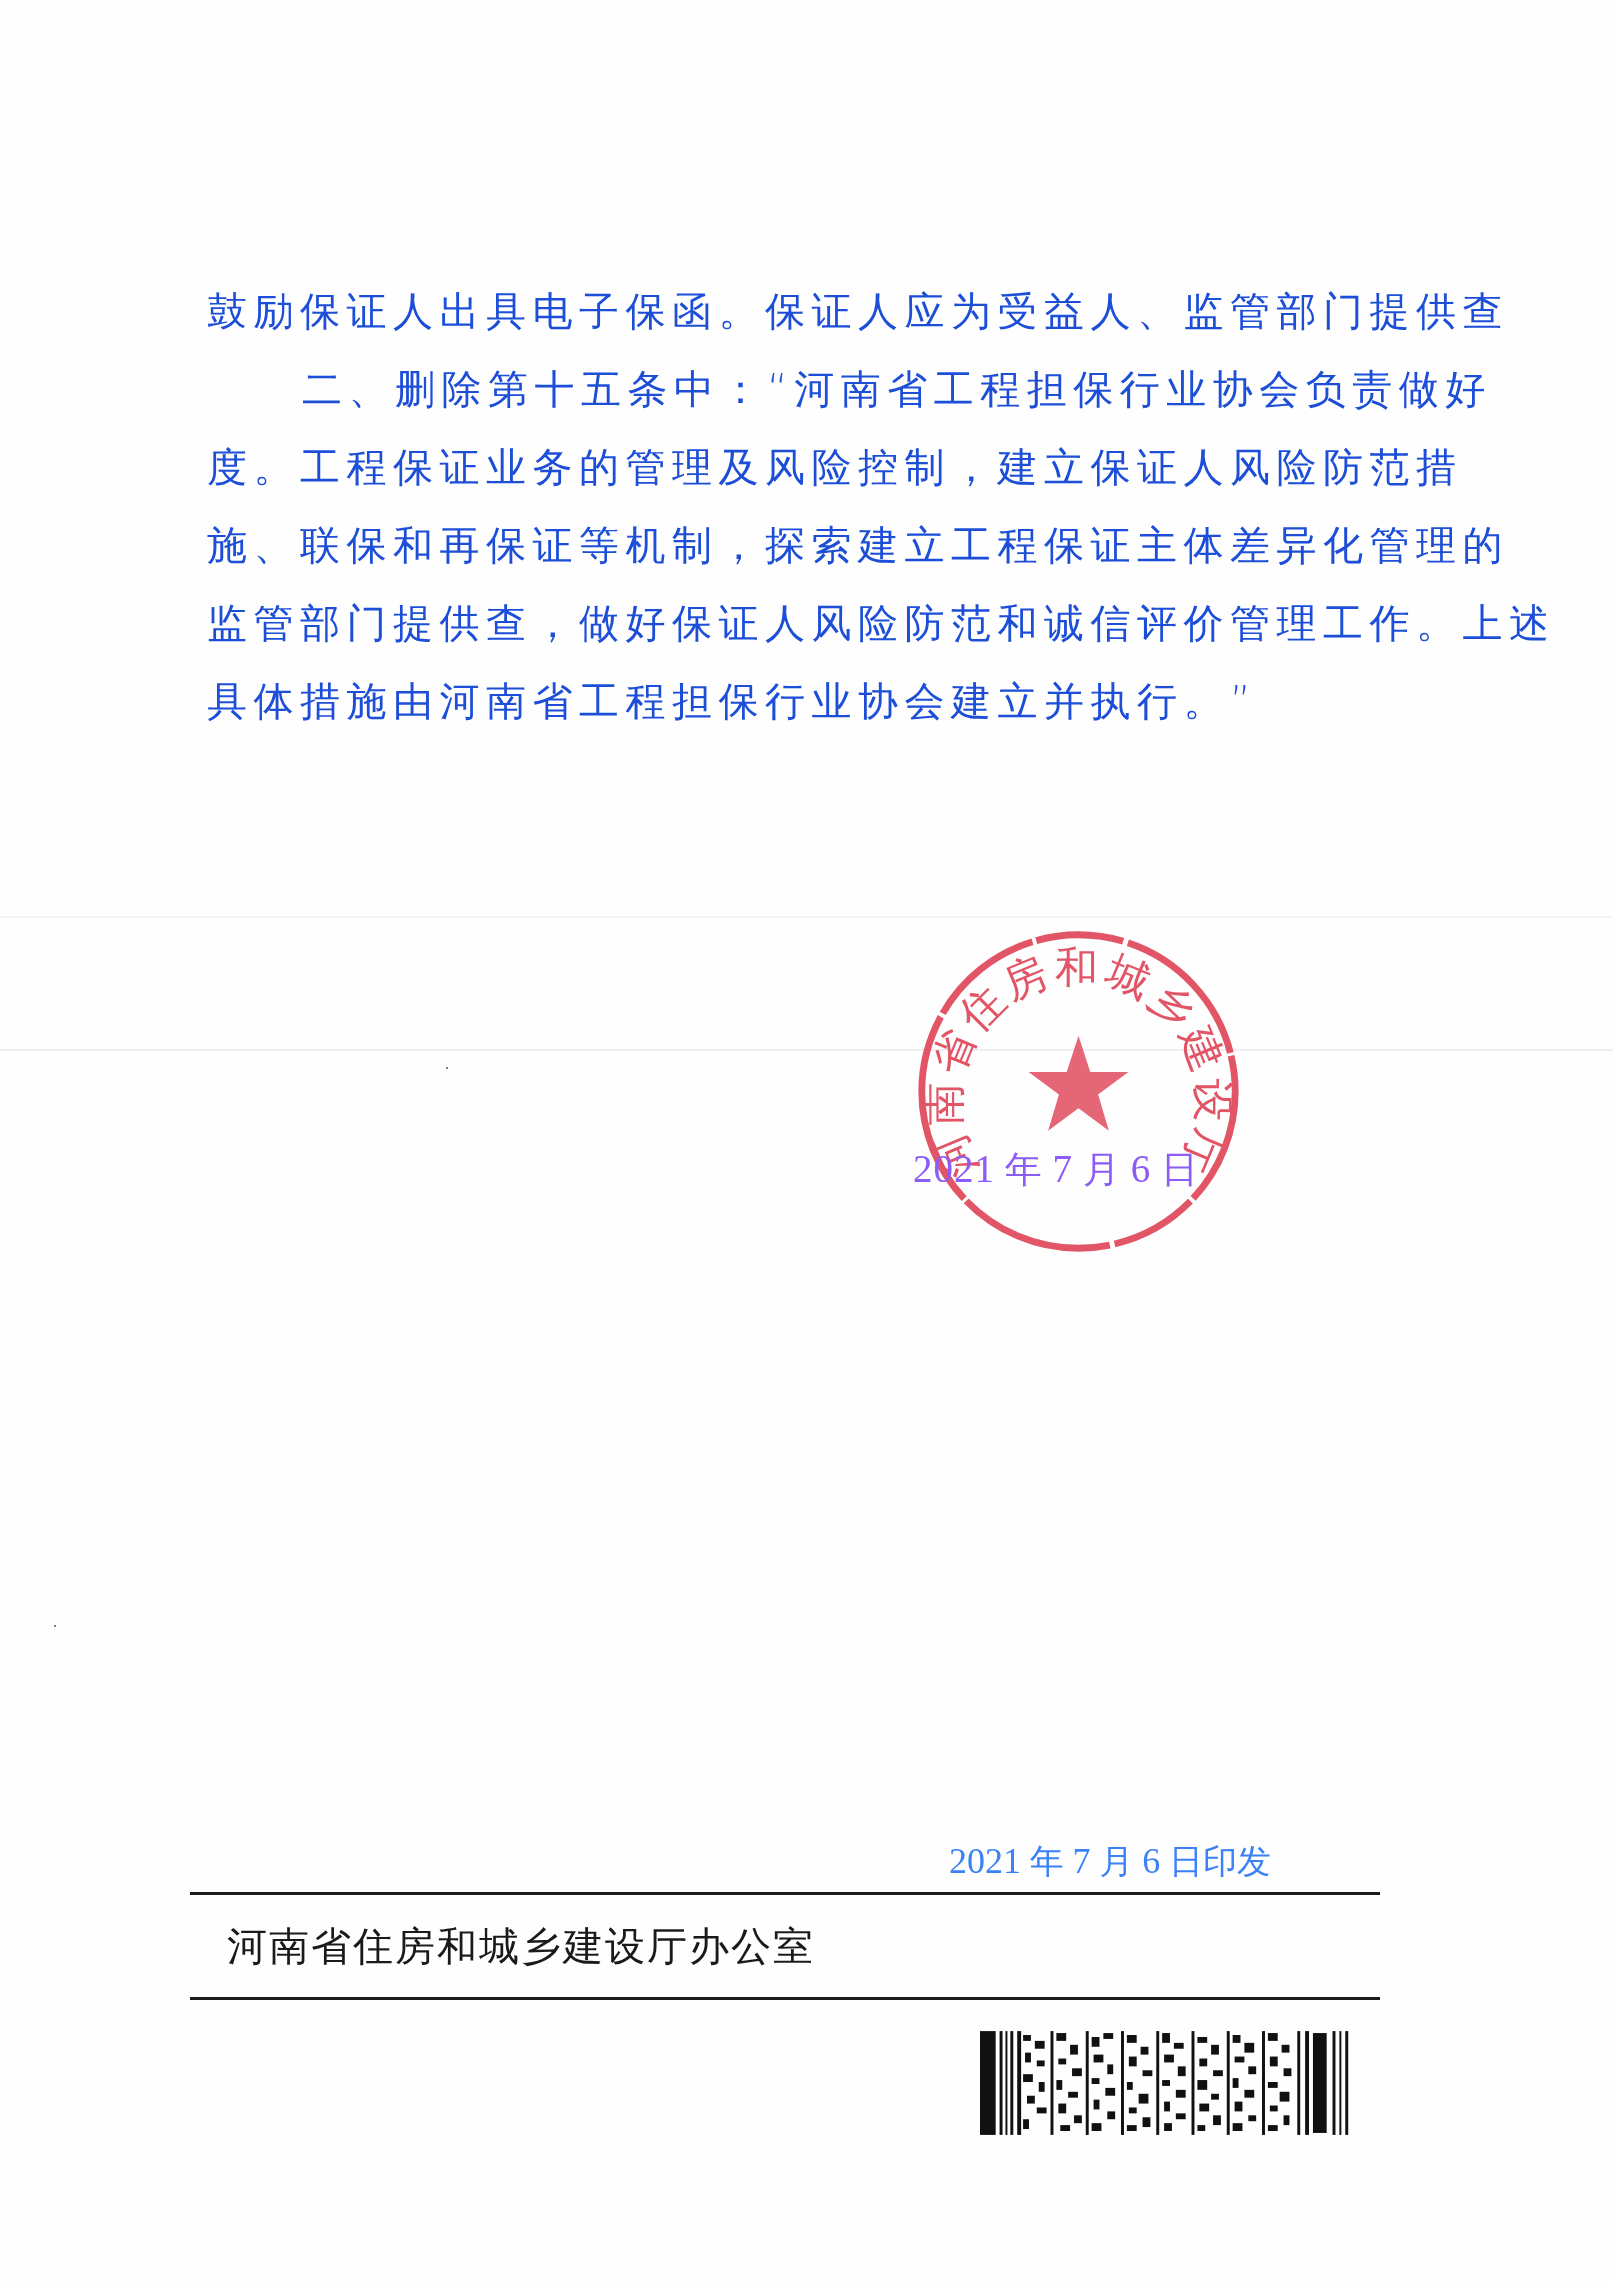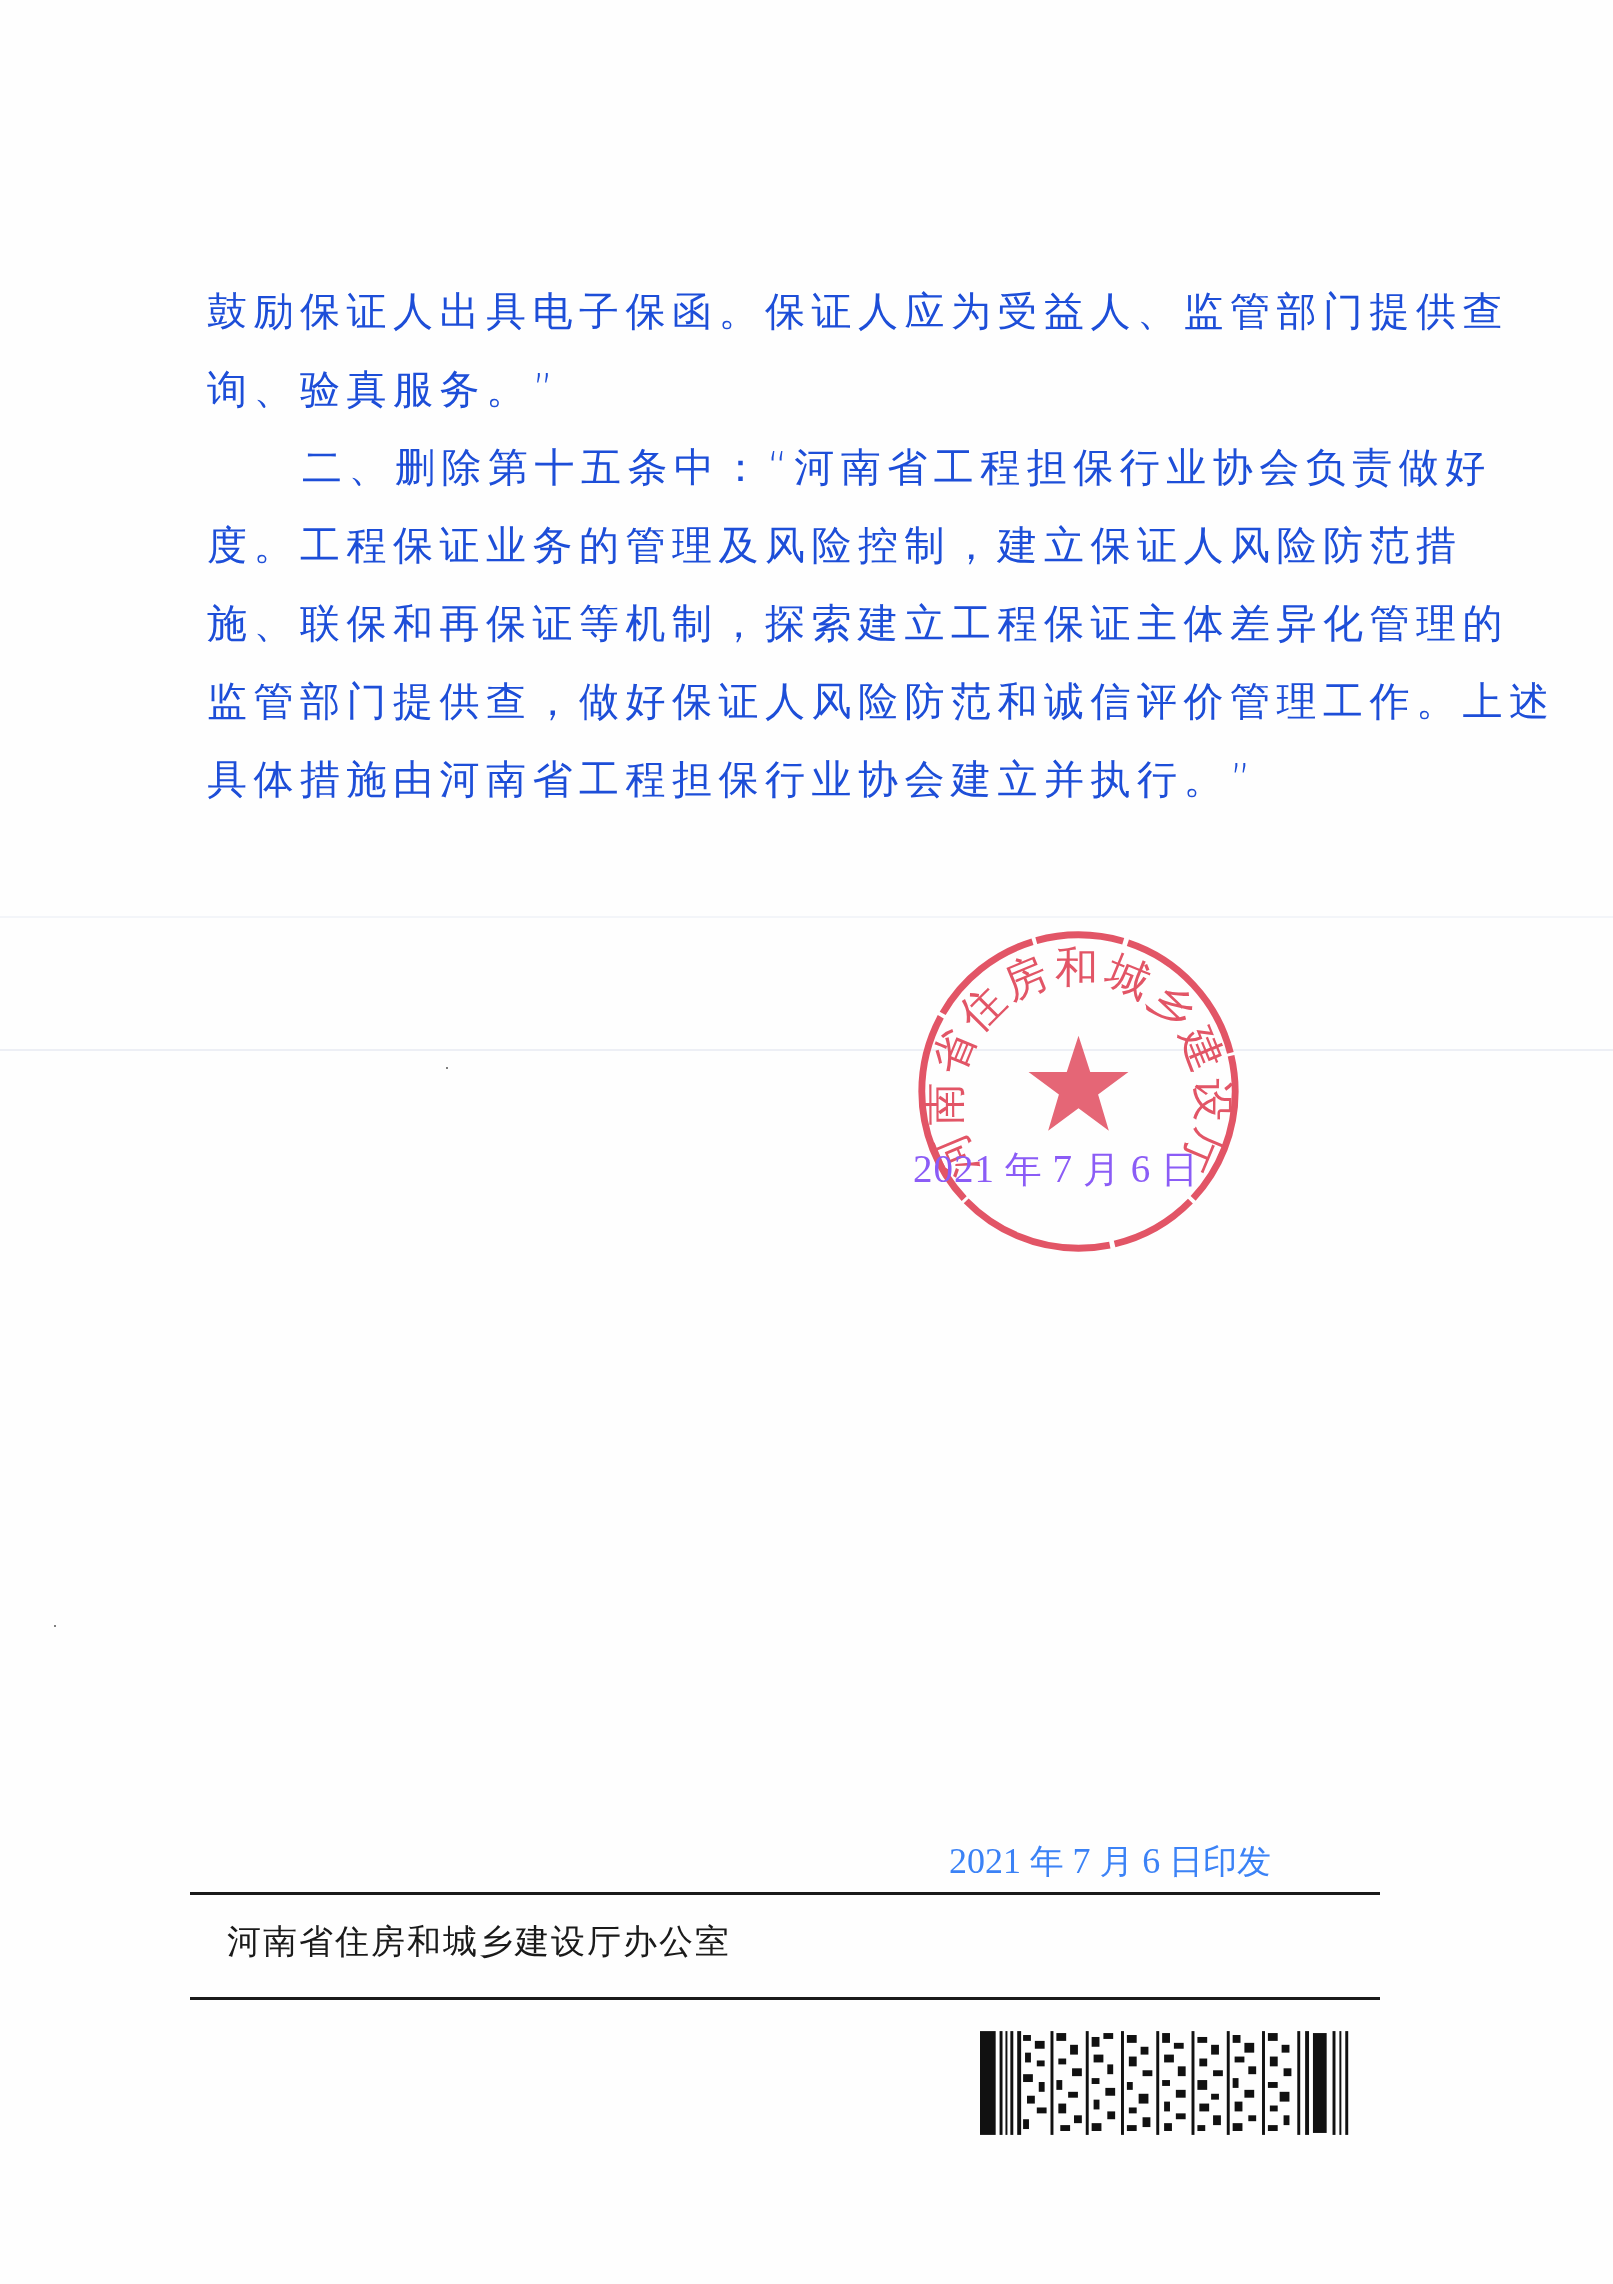--- a/index.html
+++ b/index.html
@@ -9,39 +9,38 @@
   .scanline { position: absolute; left: 0; width: 1613px; height: 2px; background: #e8ebf3; opacity: 0.8; }
   .body-text { position: absolute; left: 207px; top: 284px; width: 1191px; }
   .line { height: 78px; line-height: 55px; font-size: 40px; letter-spacing: 6.5px; white-space: nowrap;
           font-family: "DejaVu Sans", "Liberation Sans", sans-serif; font-weight: 300; color: #1d4ed8; }
   .indent { padding-left: 95px; }
   .sign-date { position: absolute; left: 913px; top: 1145px; font-size: 39px; white-space: nowrap;
                font-family: "Liberation Serif", "DejaVu Serif", serif; color: #8b5cf6; z-index: 3; letter-spacing: 1px; }
   .sign-date .cjk { font-family: "DejaVu Sans", "Liberation Sans", sans-serif; margin: 0 9.8px; font-size: 37px; }
   .seal { position: absolute; left: 912px; top: 925px; width: 333px; height: 333px; z-index: 2; opacity: 0.92; }
   .footer-rule { position: absolute; left: 190px; width: 1190px; height: 2.9px; background: #1a1a1a; }
-  .footer-left { position: absolute; left: 227px; top: 1919px; font-size: 34px; letter-spacing: 2px; white-space: nowrap;
+  .footer-left { position: absolute; left: 227px; top: 1919px; font-size: 40px; letter-spacing: 2px; white-space: nowrap;
                  font-family: "DejaVu Sans", "Liberation Sans", sans-serif; color: #1a1a1a; }
   .footer-right { position: absolute; left: 949px; top: 1839px; font-size: 36px; white-space: nowrap;
                   font-family: "Liberation Serif", "DejaVu Serif", serif; color: #3b82f6; }
   .footer-right .cjk { font-family: "DejaVu Sans", "Liberation Sans", sans-serif; margin: 0 8.8px; font-size: 34px; }
   .barcode { position: absolute; left: 980px; top: 2031px; width: 378px; height: 104px; }
   .dot { position: absolute; width: 2.9px; height: 2.9px; background: #555; border-radius: 50%; }
 </style>
 </head>
 <body>
 
 <div class="page">
 
   <div class="scanline" style="top:1049px;"></div>
   <div class="scanline" style="top:916px; opacity:0.5;"></div>
 
   <div class="body-text">
     <div class="line">鼓励保证人出具电子保函。保证人应为受益人、监管部门提供查</div>
-    <div class="line">询、验真服务。”</div>
     <div class="line indent">二、删除第十五条中：“河南省工程担保行业协会负责做好</div>
     <div class="line">度。工程保证业务的管理及风险控制，建立保证人风险防范措</div>
     <div class="line">施、联保和再保证等机制，探索建立工程保证主体差异化管理的</div>
     <div class="line">监管部门提供查，做好保证人风险防范和诚信评价管理工作。上述</div>
     <div class="line">具体措施由河南省工程担保行业协会建立并执行。”</div>
   </div>
 
   <svg class="seal" viewBox="0 0 340 340">
     <defs>
       <path id="sealArc" d="M 70 250 A 122 122 0 1 1 270 250"></path>

